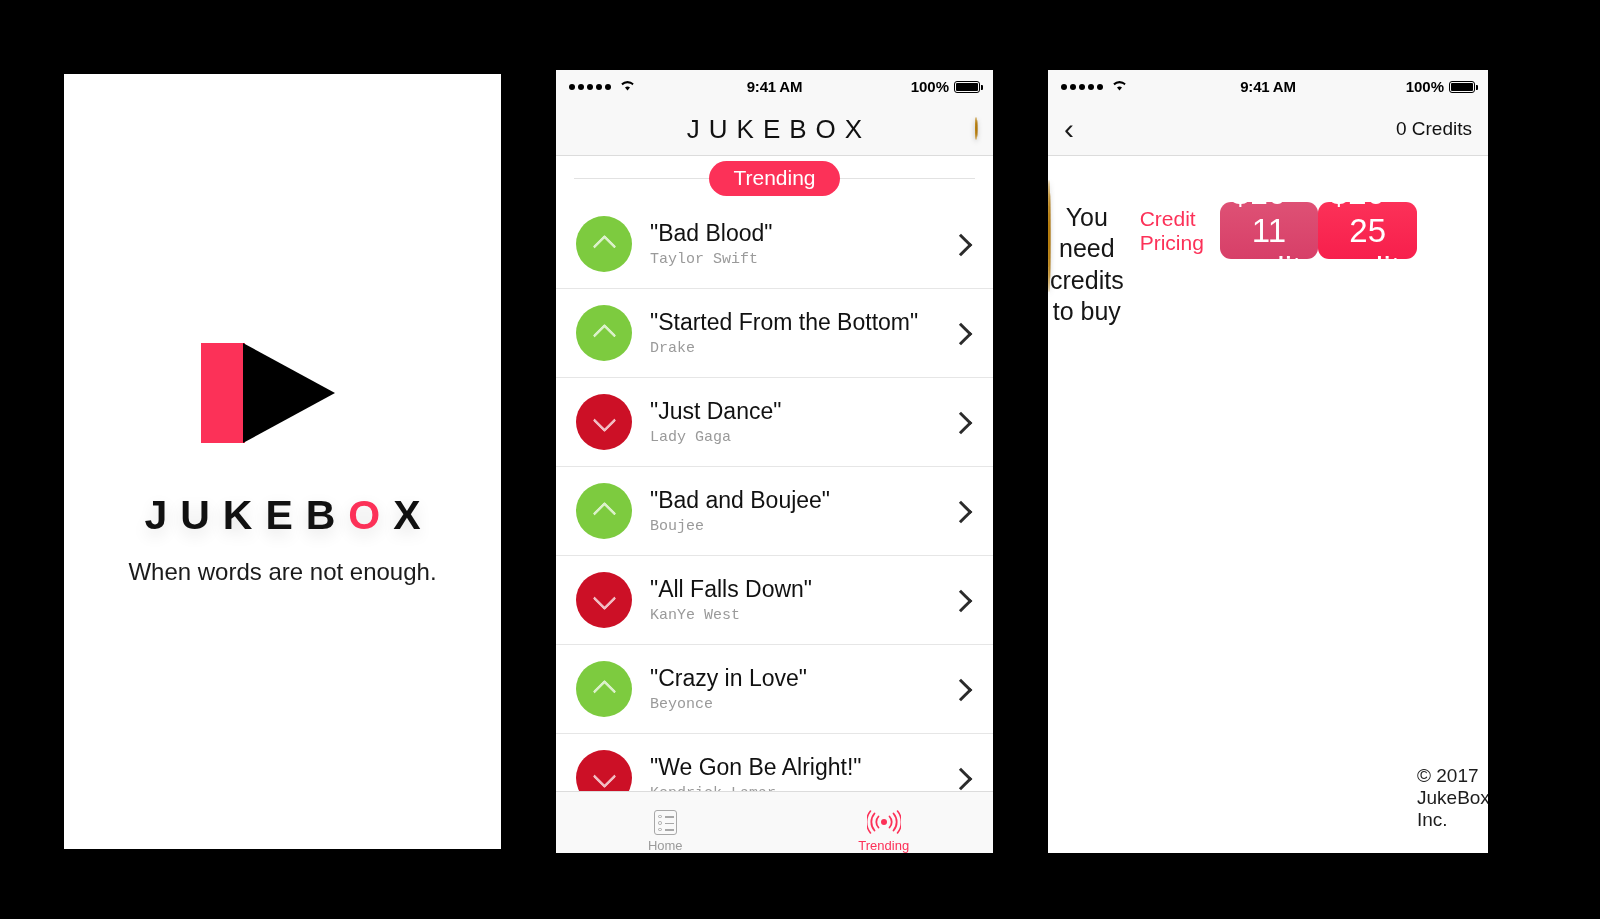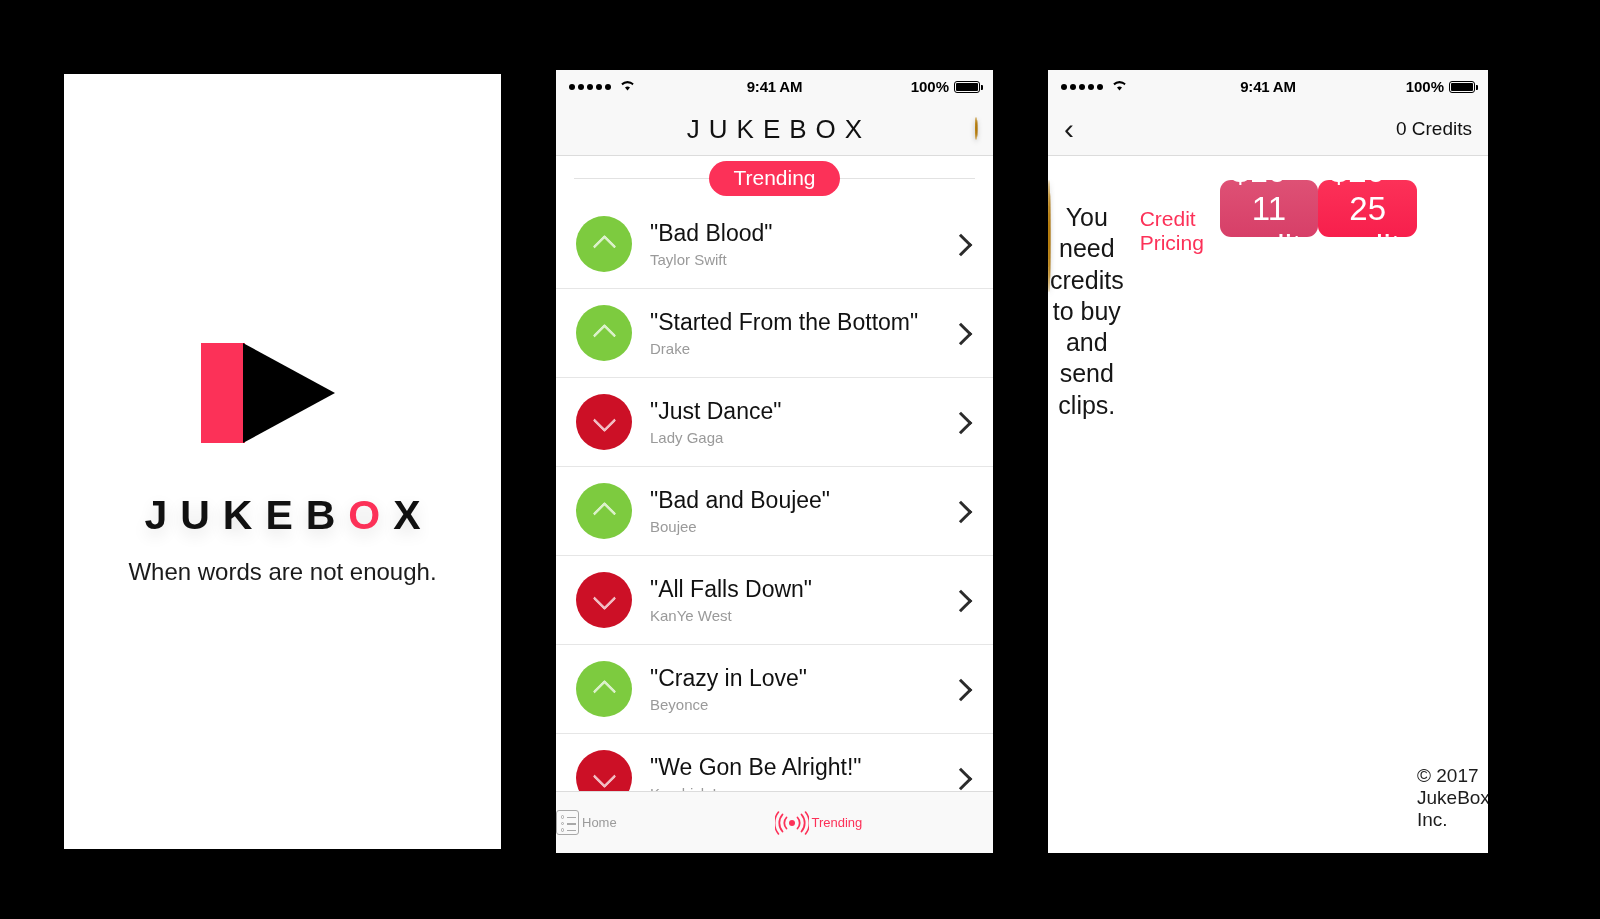--- a/index.html
+++ b/index.html
@@ -146,34 +146,34 @@
     content:''; position:absolute; left:3px; top:5px;
     width:14px; height:14px;
     border-left:3.5px solid rgba(255,255,255,0.72);
     border-top:3.5px solid rgba(255,255,255,0.72);
     border-radius:2px;
   }
   .vote.up .chev-v::before { transform: rotate(45deg); }
   .vote.down .chev-v::before { transform: rotate(-135deg); top:1px;}
   .row-txt { flex:1 1 auto; min-width:0; }
   .song { font-size:23px; color:#111; line-height:1.15; white-space:nowrap; }
-  .artist { font-size:15px; color:#9a9a9a; margin-top:5px; }
+  .artist { font-size:15px; color:#9a9a9a; margin-top:5px;font-family:Liberation Mono, monospace; }
   .chev-r { width:16px; height:16px; position:relative; margin-right:8px; flex:0 0 auto;}
   .chev-r::before {
     content:''; position:absolute; left:0; top:1px;
     width:13px; height:13px;
     border-right:3px solid #2b2b2b;
     border-top:3px solid #2b2b2b;
     transform: rotate(45deg);
   }
   .tabbar {
     flex:0 0 auto; height:62px; background:#f9f9f9;
     border-top:1px solid #dcdcdc; display:flex;
   }
-  .tab { flex:1; display:flex; flex-direction:row; align-items:center; justify-content:flex-start; gap:3px; }
+  .tab { flex:1; display:flex; flex-direction:column; align-items:center; justify-content:flex-end; gap:3px; }
   .tab .tlabel { font-size:13px; color:#9b9b9b; }
   .tab.active .tlabel { color:#FC3158; }
   .ico { height:26px; display:flex; align-items:center; justify-content:center; }
   .ico-list { width:23px; height:25px; border:1.7px solid #a8a8a8; border-radius:3px; position:relative; }
   .ico-list i { position:absolute; left:3.5px; width:3.5px; height:3.5px; border:1.2px solid #a8a8a8; border-radius:50%; }
   .ico-list i:nth-child(1){ top:4px; } .ico-list i:nth-child(2){ top:10.5px; } .ico-list i:nth-child(3){ top:17px; }
   .ico-list b { position:absolute; left:10px; width:9px; height:1.6px; background:#a8a8a8; }
   .ico-list b:nth-of-type(1){ top:5.5px; } .ico-list b:nth-of-type(2){ top:12px; } .ico-list b:nth-of-type(3){ top:18.5px; }
   .ico-profile { width:25px; height:25px; border-radius:50%; border:1.7px solid #a8a8a8; overflow:hidden; position:relative; }
   .ico-profile::before{content:'';position:absolute;left:50%;top:3px;transform:translateX(-50%);width:8px;height:8px;border-radius:50%;background:#a8a8a8;}
@@ -192,21 +192,21 @@
   .pricing-head {
     position:relative; width:100%; margin-top:36px; height:30px;
     display:flex; align-items:center; justify-content:center;
   }
   .pricing-head .rule { position:absolute; left:18px; right:18px; top:50%; height:1px; background:#e9d2d7; }
   .pricing-head span {
     position:relative; z-index:2; background:#fff; padding:0 16px;
     color:#FC3158; font-size:21px;
   }
   .buy-btn {
-    width: 368px; height: 57px; border-radius: 11px; 
+    width: 368px; height: 57px; border-radius: 11px; margin-top: 22px;
     display:flex; align-items:center; justify-content:center;
     color:#fff; font-size:33px; letter-spacing:0.2px;
     border:none; cursor:pointer;
   }
   .buy1 { background:#C63ADF; background:linear-gradient(180deg,#CB46E0 0%,#C233DB 100%); margin-top:28px;}
   .buy2 { background:#DB4A6E; background:linear-gradient(180deg,#DE5175 0%,#D73F68 100%); }
   .buy3 { background:#FA2B56; background:linear-gradient(180deg,#FC3158 0%,#F71F4C 100%); }
   .copyright {
     margin-top:auto; padding-bottom:22px; font-size:19px; color:#1d1d1d;
   }
@@ -400,21 +400,20 @@
 
     <div class="navbar">
       <span class="nav-left">‹</span>
       <div class="nav-right">0 Credits</div>
     </div>
 
     <div class="p3-body">
       <div class="coin coin-lg"></div>
       <div class="need-txt">
         <div>You need credits to buy</div>
-        <div>and send clips.</div>
       </div>
 
       <div class="pricing-head">
         <div class="rule"></div>
         <span>Credit Pricing</span>
       </div>
 
       <button class="buy-btn buy2">$10 - 11 credits</button>
       <button class="buy-btn buy3">$20 - 25 credits</button>
 

